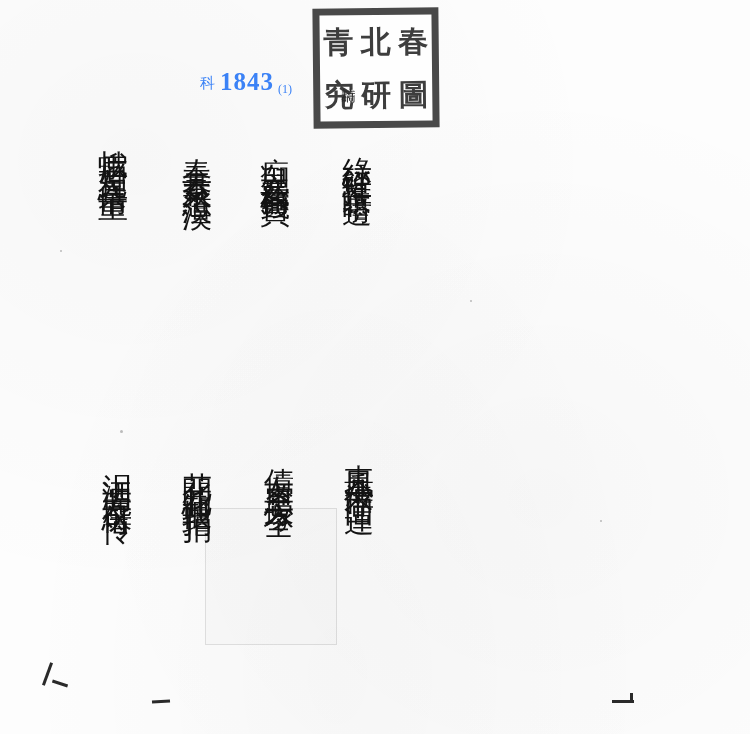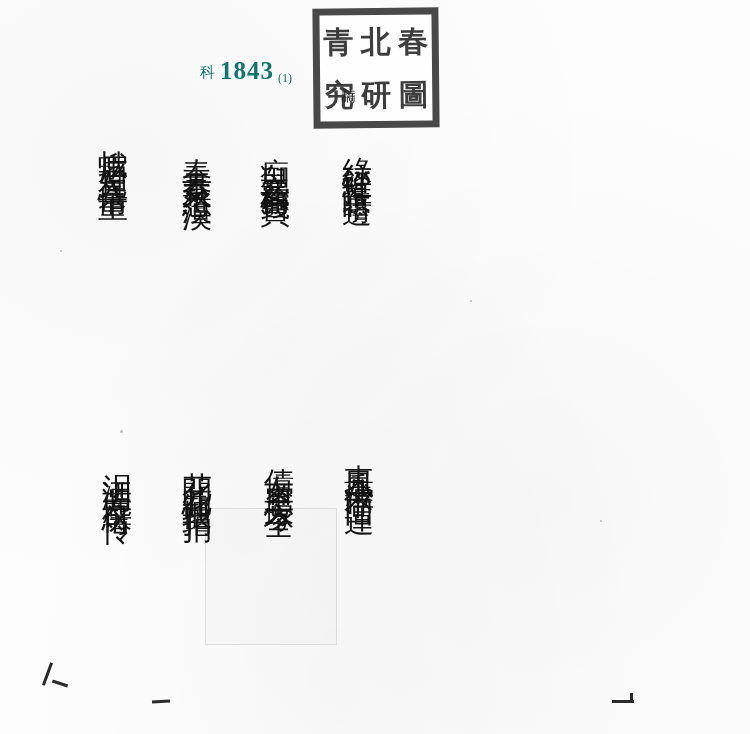--- a/index.html
+++ b/index.html
@@ -26,23 +26,23 @@
       radial-gradient(ellipse at 18% 22%, rgba(0,0,0,0.025), rgba(0,0,0,0) 55%),
       radial-gradient(ellipse at 72% 68%, rgba(0,0,0,0.022), rgba(0,0,0,0) 60%),
       radial-gradient(ellipse at 45% 92%, rgba(0,0,0,0.018), rgba(0,0,0,0) 55%);
     pointer-events: none;
   }
 
   
   .cat-num {
     position: absolute;
     left: 200px;
-    top: 57px;
+    top: 68px;
     font-family: "Liberation Serif", serif;
-    color: #0f766e;
+    color: #3b82f6;
     white-space: nowrap;
   }
   .cat-num .cat-prefix {
     font-size: 15px;
     letter-spacing: 1px;
     vertical-align: 2px;
   }
   .cat-num .cat-digits {
     font-size: 25px;
     font-weight: bold;

